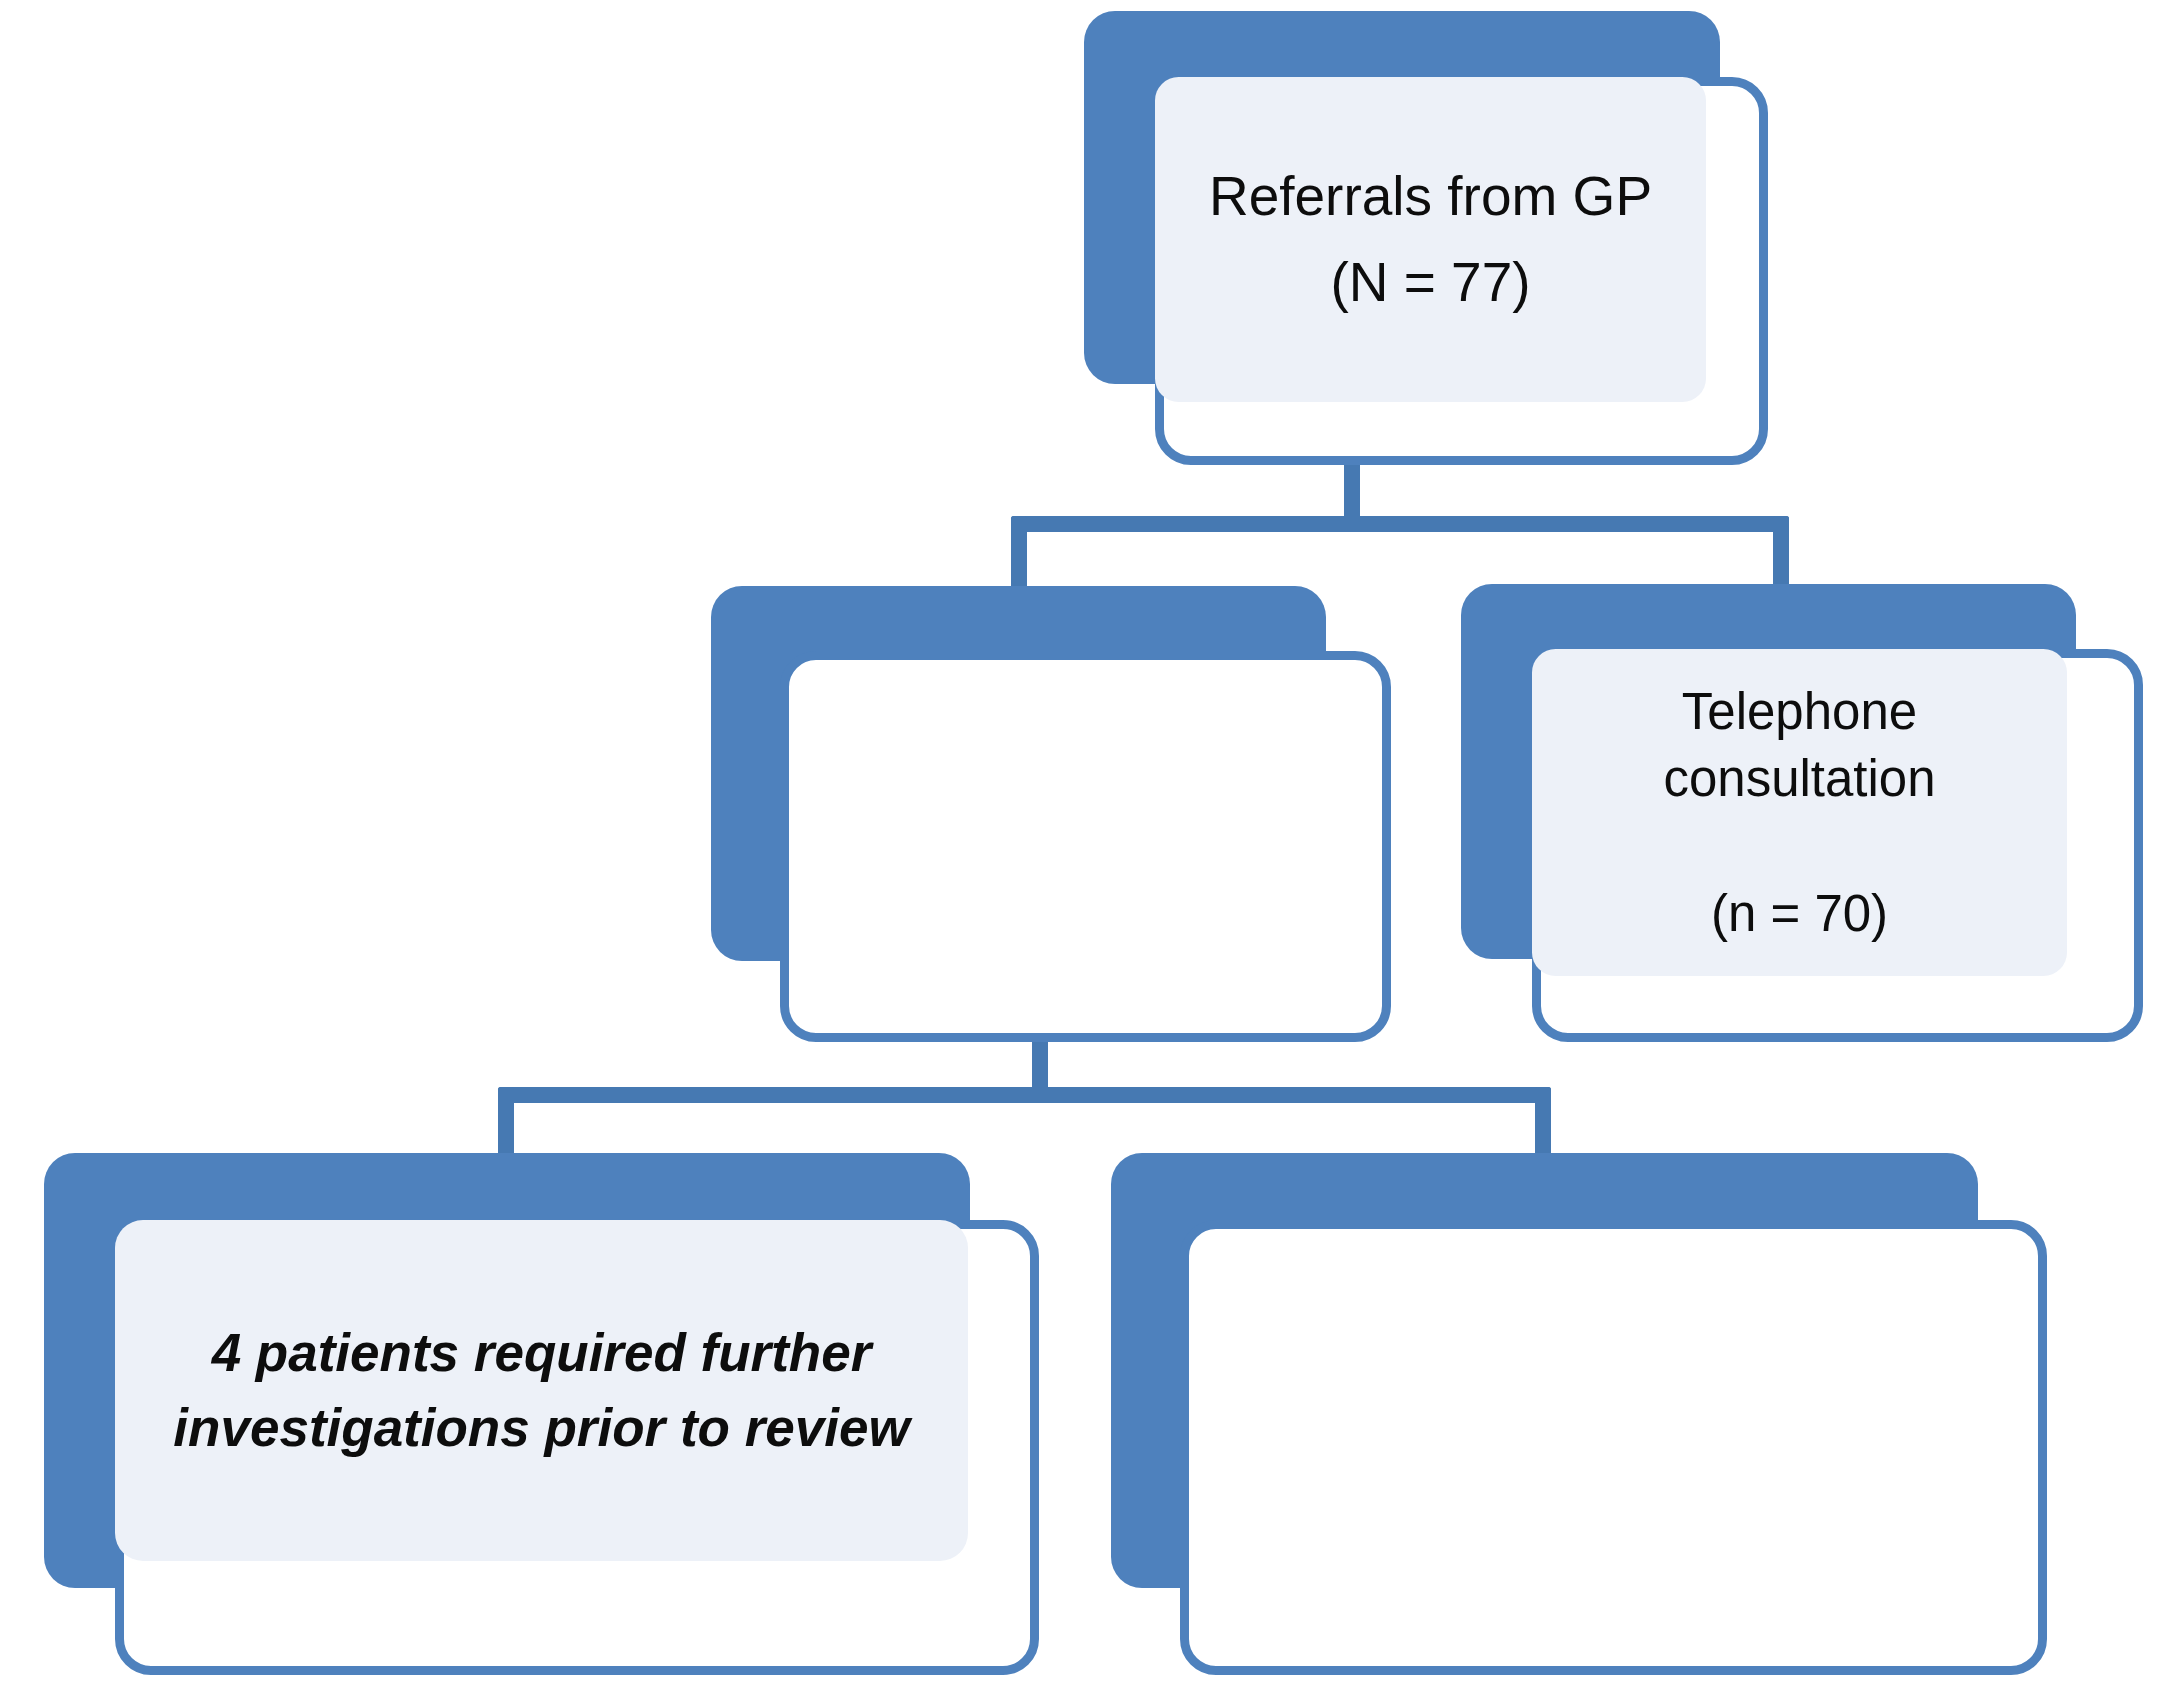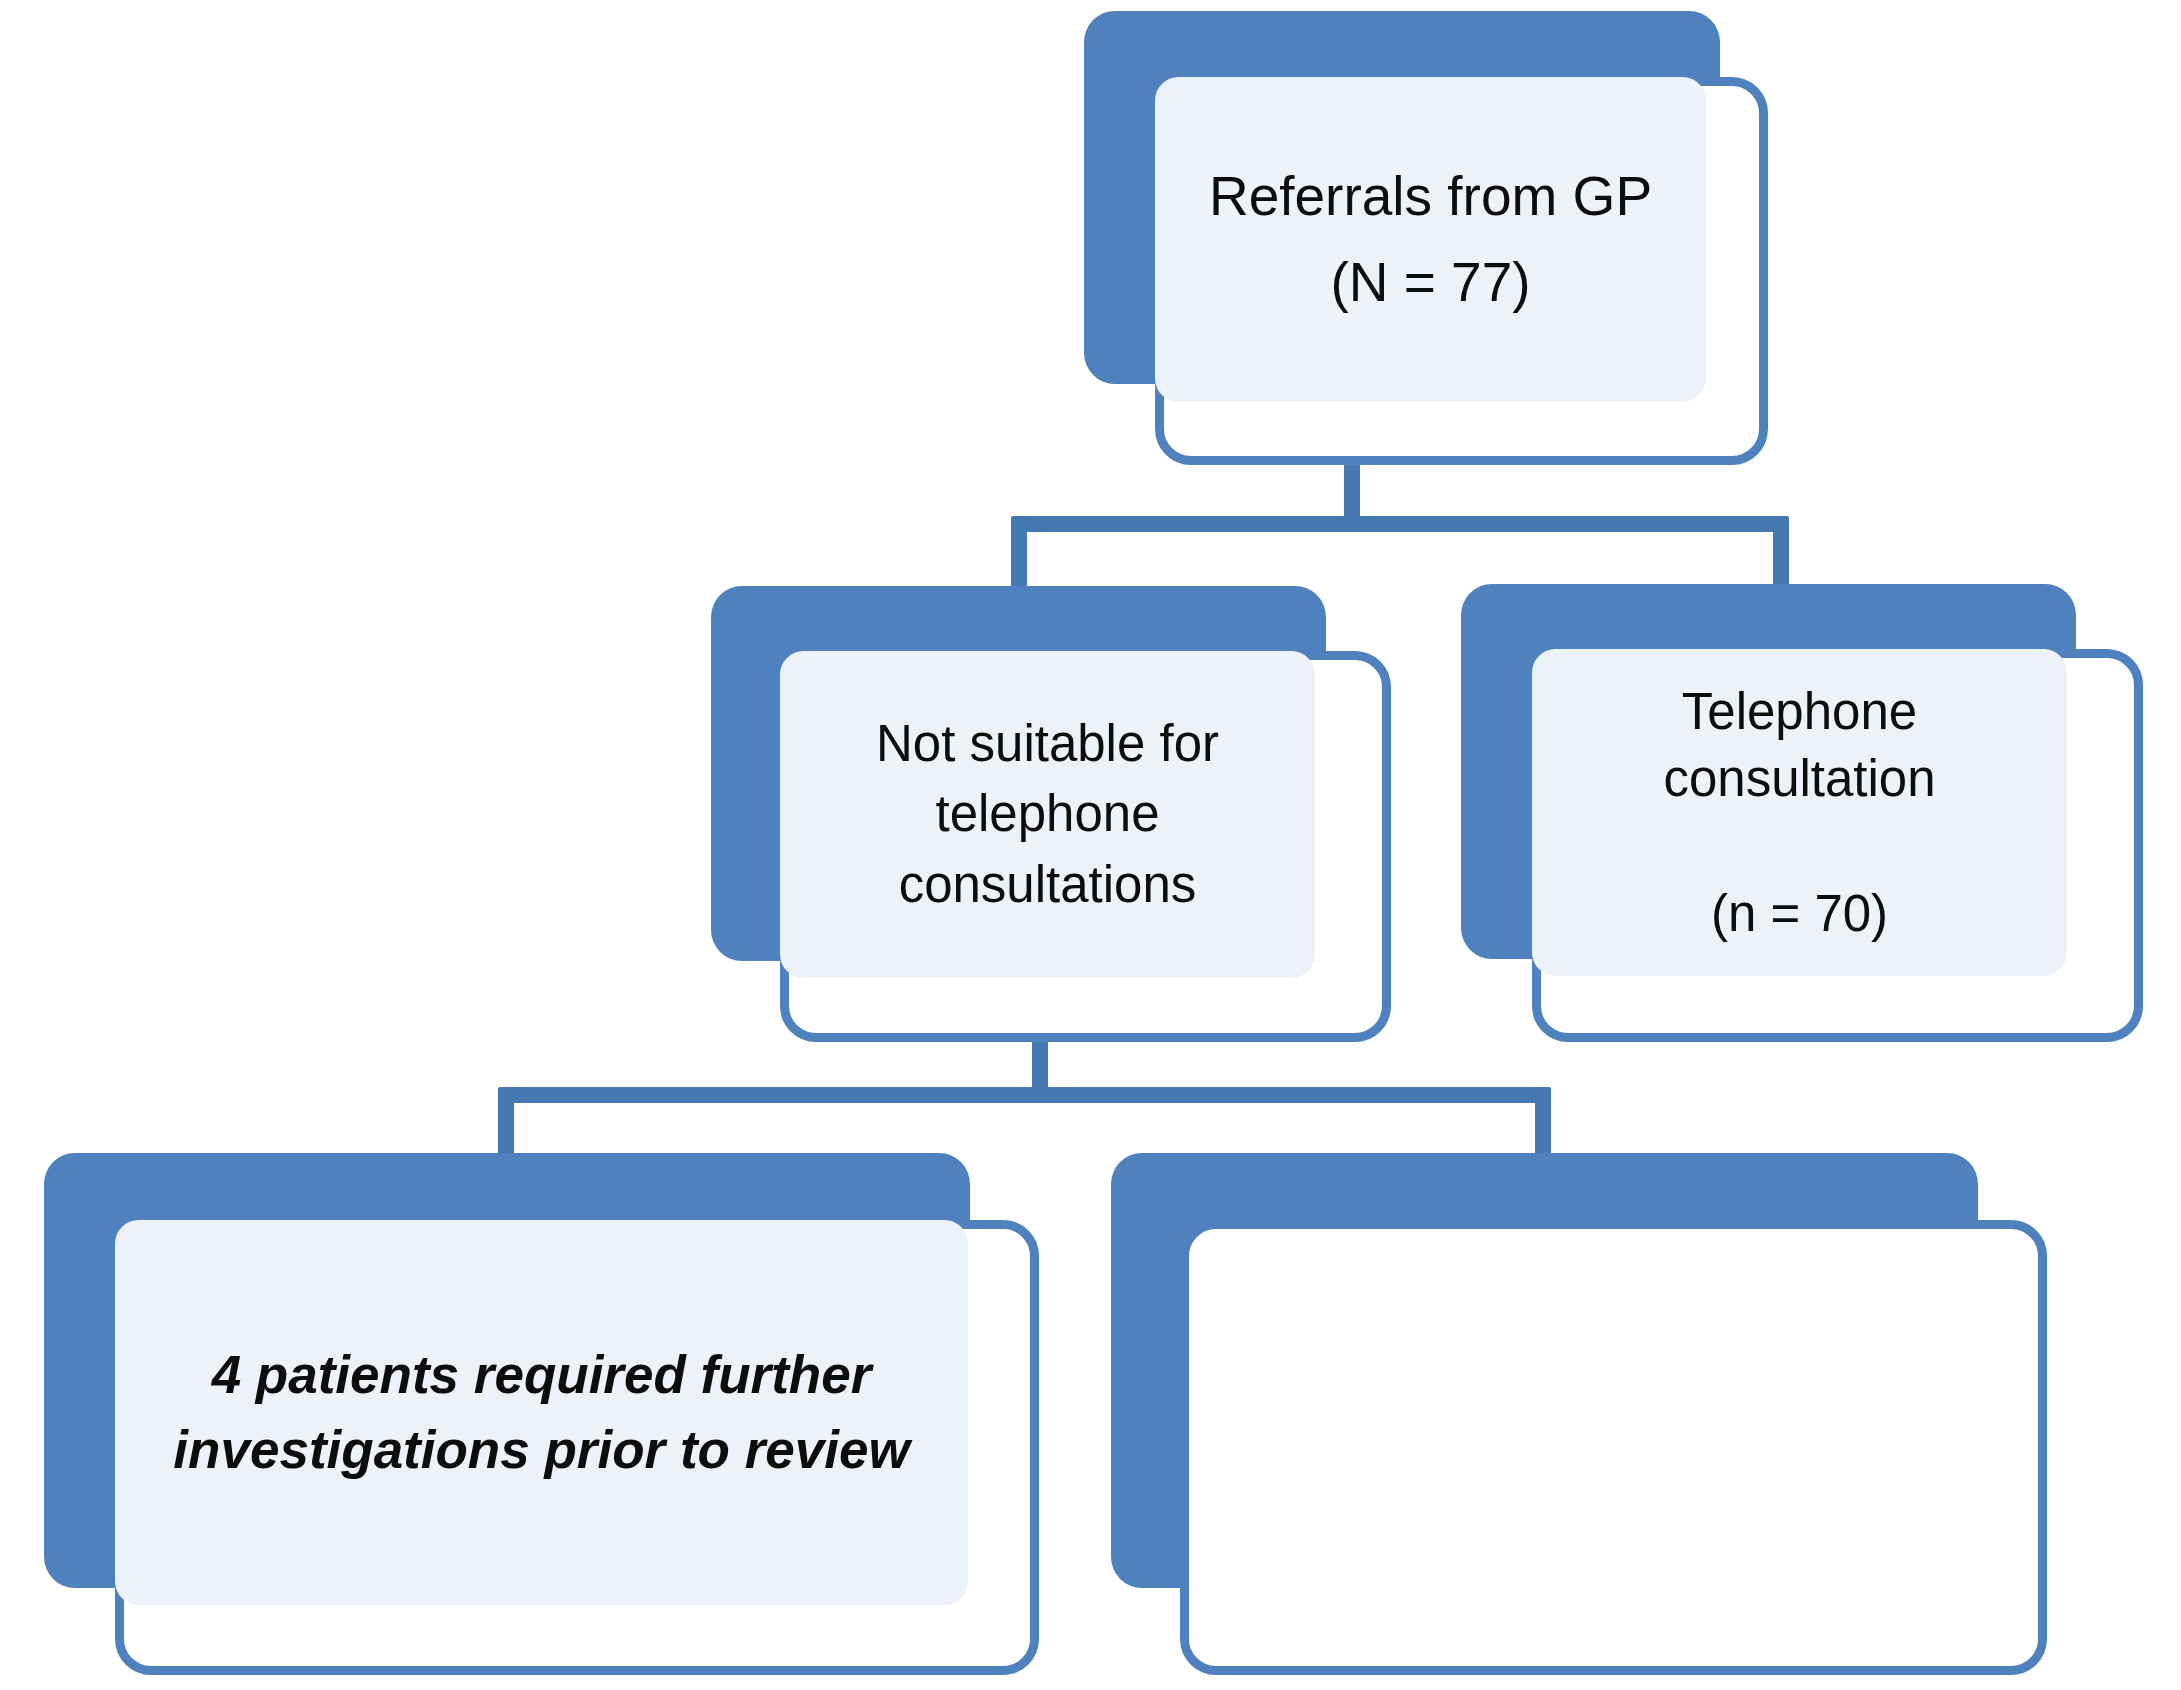--- a/index.html
+++ b/index.html
@@ -79,42 +79,37 @@
     <div class="frame" style="left:1155px; top:77px; width:613px; height:388px;"></div>
     <div class="panel" style="left:1155px; top:77px; width:551px; height:325px;">
       <div class="label plain" style="font-size:55px; line-height:1.55;">Referrals from GP
 (N = 77)</div>
     </div>
   </div>
 
   <div class="node" style="left:0; top:0; width:2182px; height:1055px;">
     <div class="slab" style="left:711px; top:586px; width:615px; height:375px;"></div>
     <div class="frame" style="left:780px; top:651px; width:611px; height:391px;"></div>
-    <div class="panel" style="left:780px; top:651px; width:535px; height:327px;">
-      <div class="label plain" style="font-size:51px; line-height:1.38;">Not suitable for
-telephone
-consultations</div>
-    </div>
   </div>
 
   <div class="node" style="left:0; top:0; width:2182px; height:1055px;">
     <div class="slab" style="left:1461px; top:584px; width:615px; height:375px;"></div>
     <div class="frame" style="left:1532px; top:649px; width:611px; height:393px;"></div>
     <div class="panel" style="left:1532px; top:649px; width:535px; height:327px;">
       <div class="label plain" style="font-size:51px; line-height:1.32;">Telephone
 consultation
 
 (n = 70)</div>
     </div>
   </div>
 
   <div class="node" style="left:0; top:0; width:2182px; height:1690px;">
     <div class="slab" style="left:44px; top:1153px; width:926px; height:435px;"></div>
     <div class="frame" style="left:115px; top:1220px; width:924px; height:455px;"></div>
-    <div class="panel" style="left:115px; top:1220px; width:853px; height:385px;">
+    <div class="panel" style="left:115px; top:1220px; width:853px; height:341px;border-radius:28px;">
       <div class="label bi" style="font-size:53px; line-height:1.40;">4 patients required further
 investigations prior to review</div>
     </div>
   </div>
 
   <div class="node" style="left:0; top:0; width:2182px; height:1690px;">
     <div class="slab" style="left:1111px; top:1153px; width:867px; height:435px;"></div>
     <div class="frame" style="left:1180px; top:1220px; width:867px; height:455px;"></div>
   </div>
 

